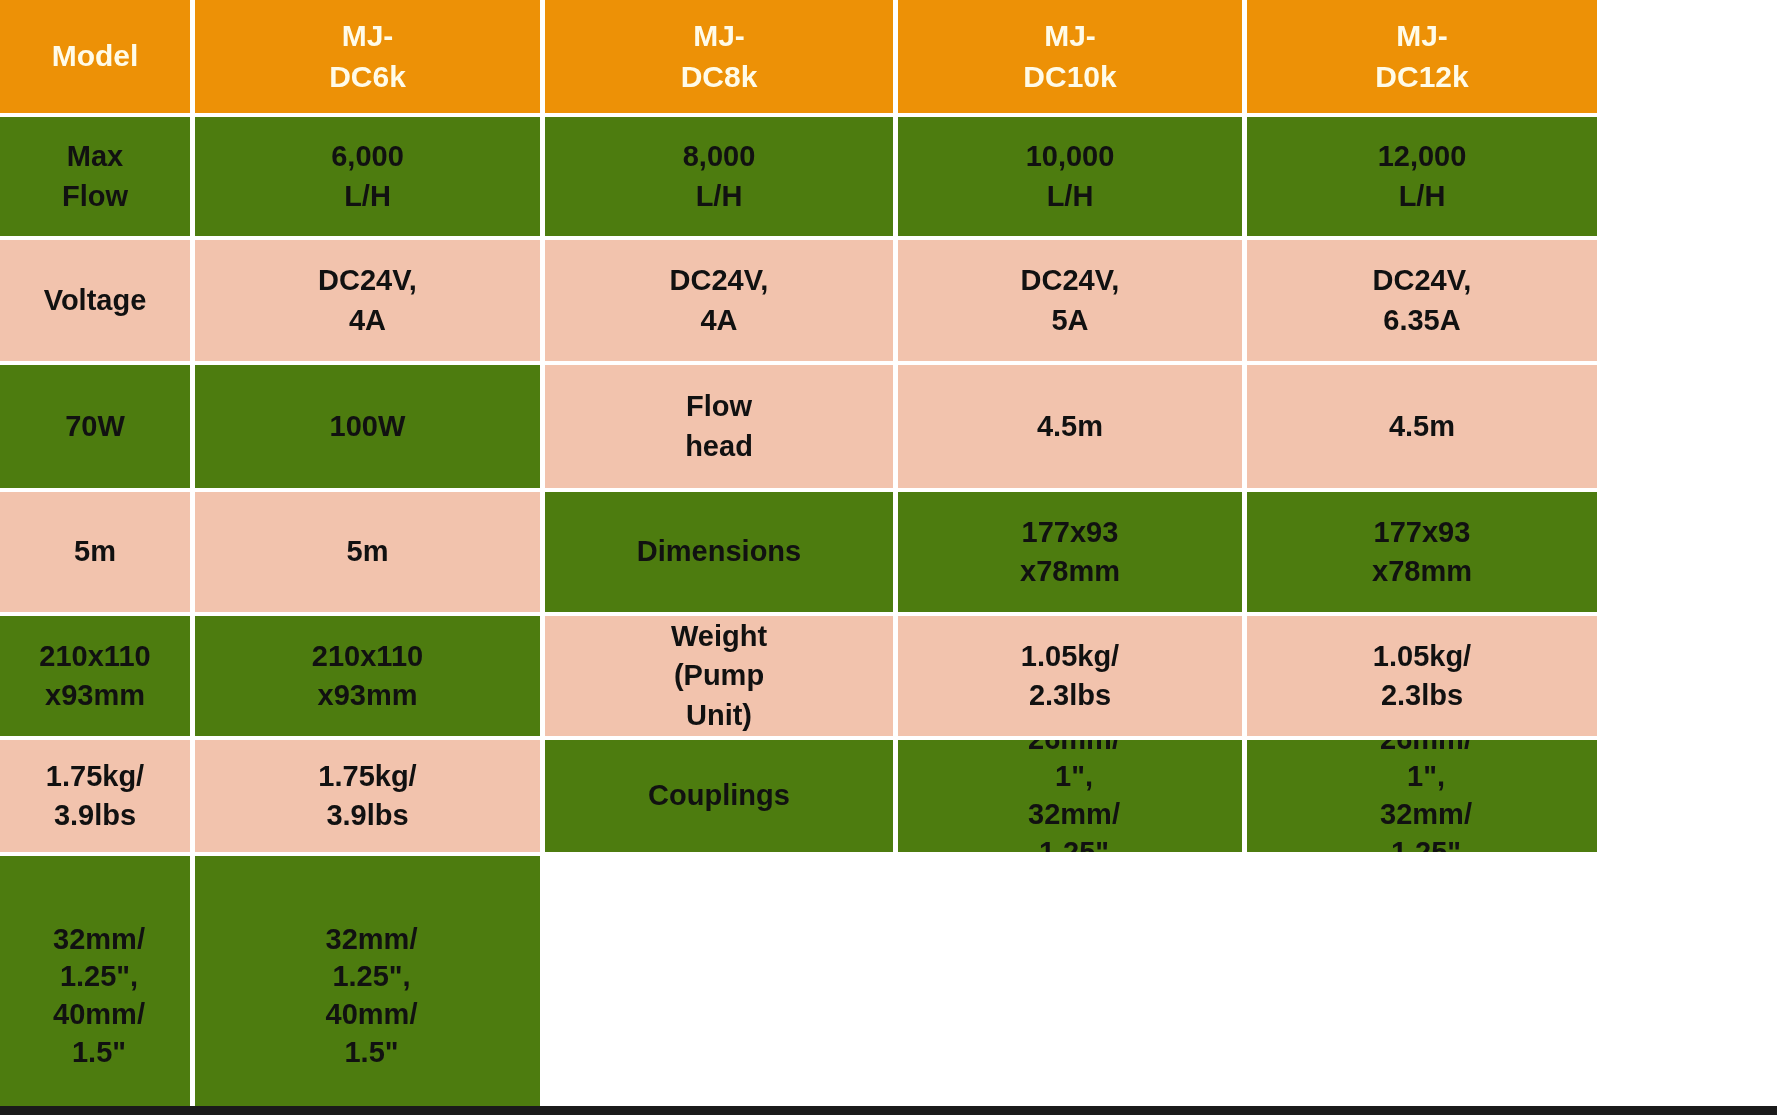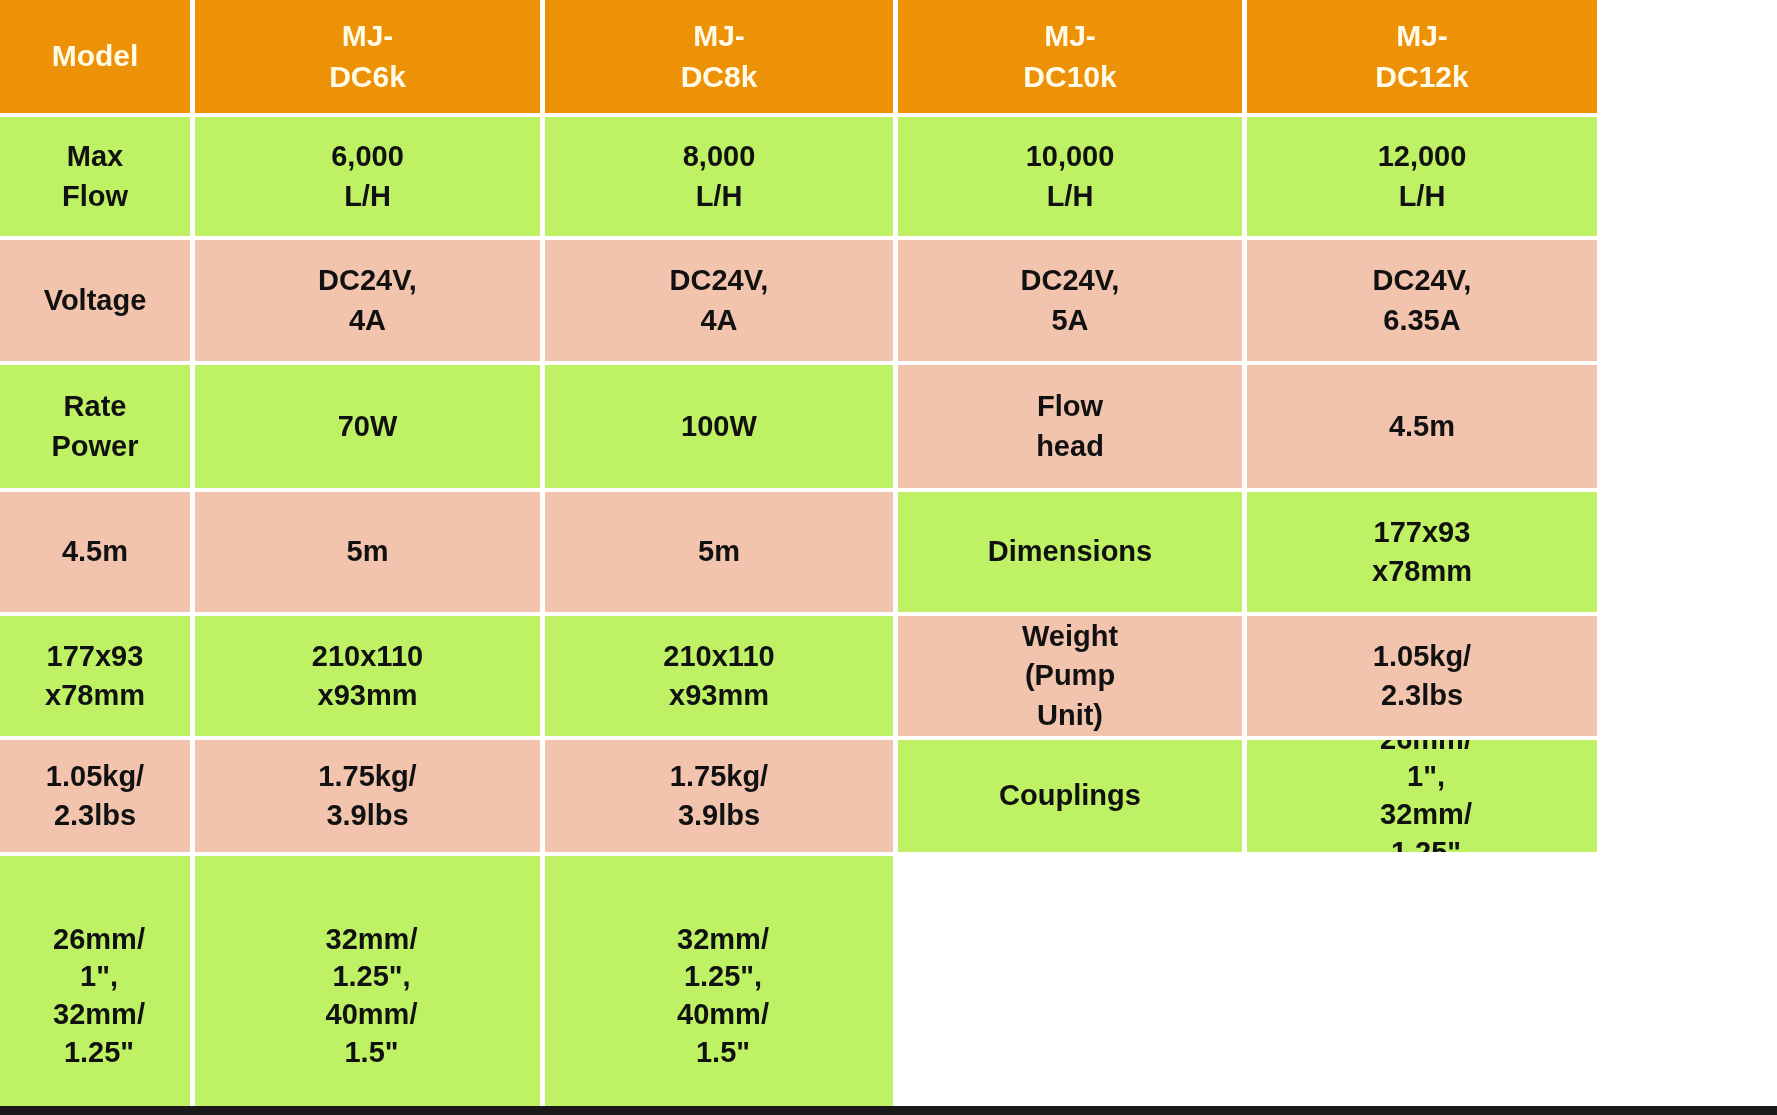--- a/index.html
+++ b/index.html
@@ -42,21 +42,21 @@
     text-align: center;
     font-weight: bold;
     color: #111111;
     font-size: 29px;
     line-height: 1.35;
     box-sizing: border-box;
     padding: 2px 6px;
     overflow: hidden;
   }
 
-  .cell.gray  { background: #bef264; }
+  .cell.gray  { background: #4d7c0f; }
   .cell.pink  { background: #f2c3ad; }
   .cell.head  { background: #ed9106; color: #fffbe8; }
 
   .cell.head .line { font-size: 30px; }
 
   .cell .line { display: block; white-space: nowrap; }
 
   
   .cell.label { font-size: 29px; }
 
@@ -130,24 +130,20 @@
         <span class="line">4A</span>
       </div>
       <div class="cell pink">
         <span class="line">DC24V,</span>
         <span class="line">5A</span>
       </div>
       <div class="cell pink">
         <span class="line">DC24V,</span>
         <span class="line">6.35A</span>
       </div>
-      <div class="cell gray label">
-        <span class="line">Rate</span>
-        <span class="line">Power</span>
-      </div>
       <div class="cell gray">
         <span class="line">70W</span>
       </div>
       <div class="cell gray">
         <span class="line">100W</span>
       </div>
       <div class="cell pink label">
         <span class="line">Flow</span>
         <span class="line">head</span>
       </div>

